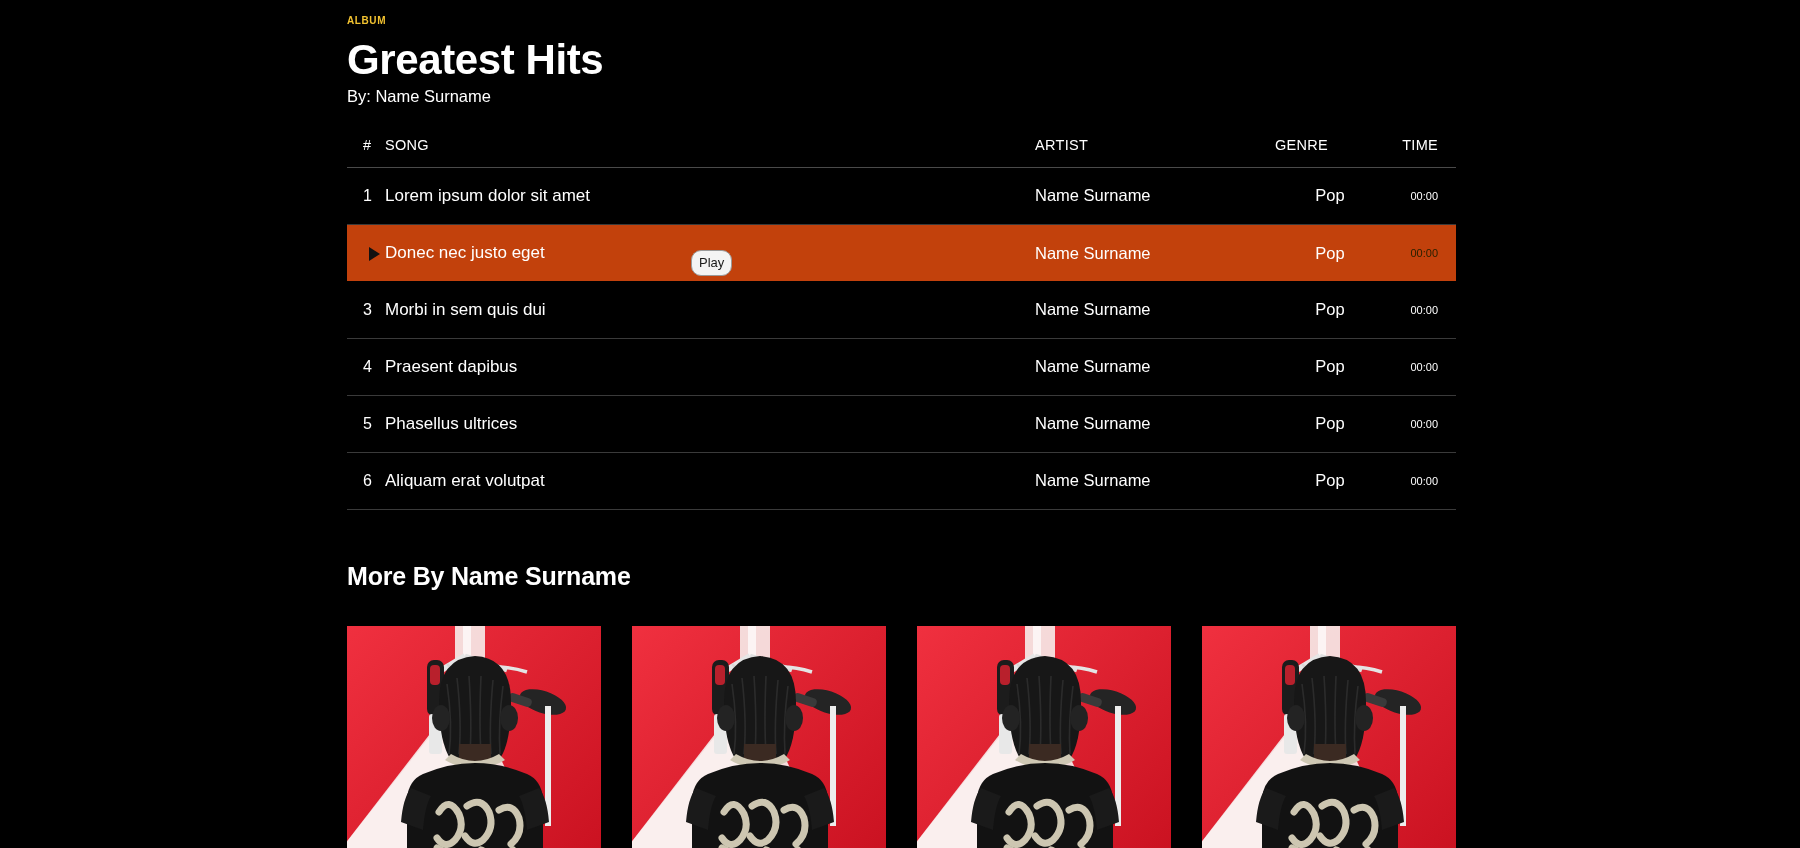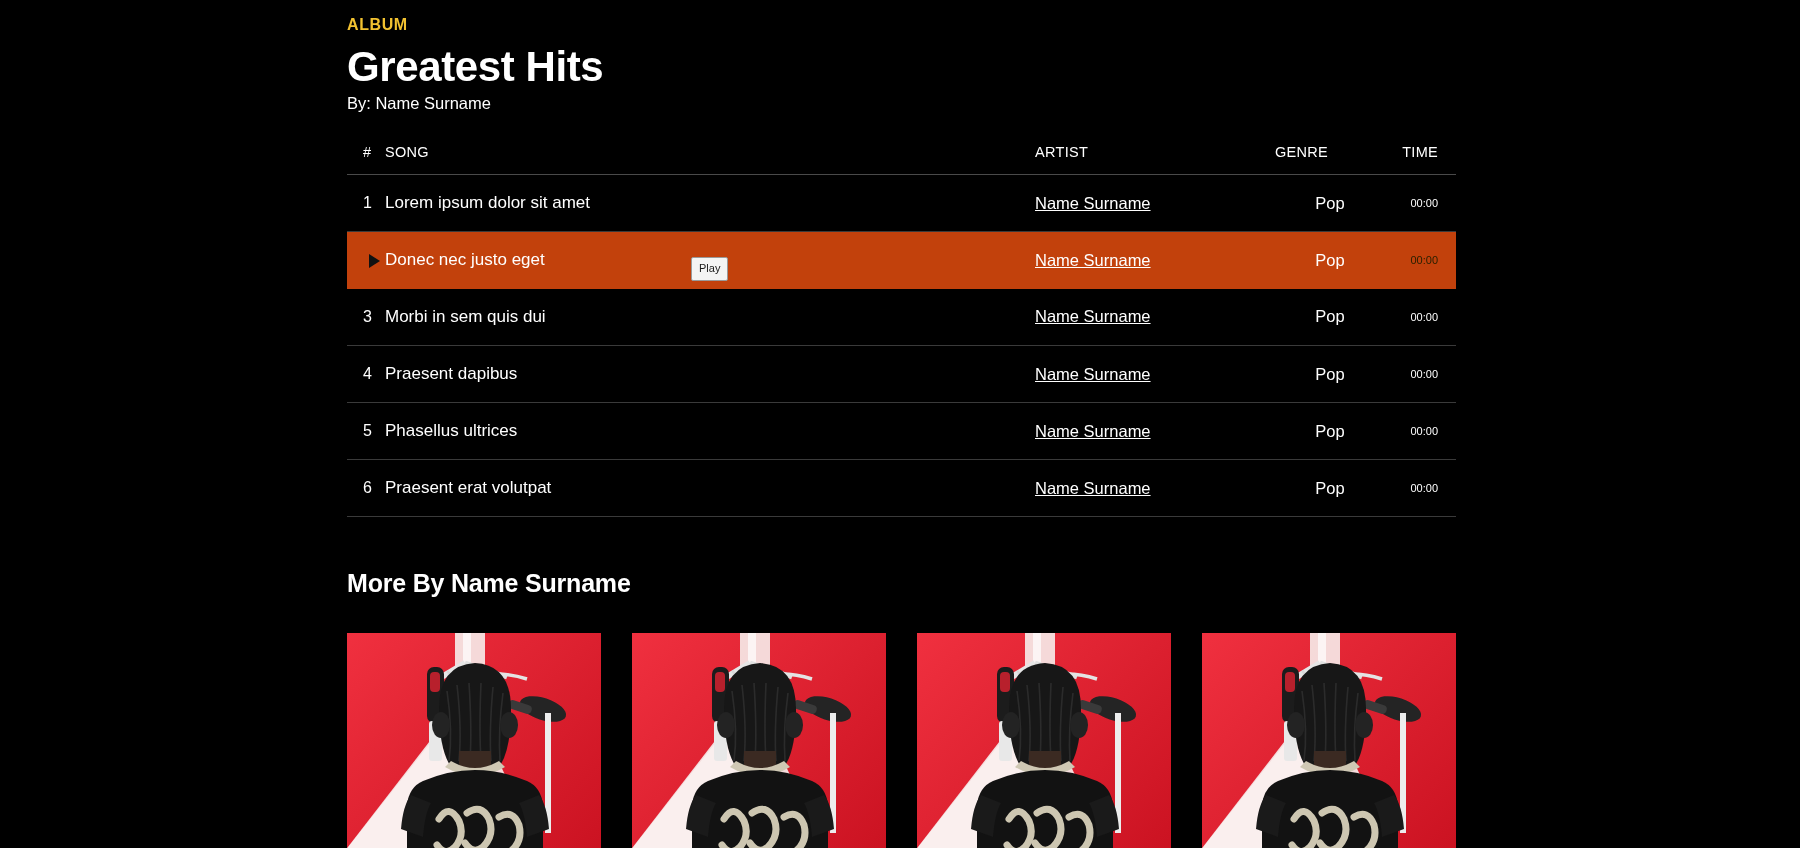--- a/index.html
+++ b/index.html
@@ -27,21 +27,21 @@
   
   .content {
     position: absolute;
     left: 347px;
     top: 0;
     width: 1109px;
   }
 
   
   .eyebrow {
-    font-size: 16px;
+    font-size: 10px;
     font-weight: 700;
     letter-spacing: 0.6px;
     color: #f2c230;
     margin-top: 15px;
     line-height: 1.2;
   }
 
   .album-title {
     font-size: 42px;
     font-weight: 700;
@@ -100,21 +100,21 @@
   .track-table tbody td.cell-num {
     padding-left: 16px;
     font-size: 16px;
   }
   .track-table tbody td.cell-time {
     text-align: right;
     padding-right: 18px;
     font-size: 11px;
   }
   .track-table tbody td.cell-genre { font-size: 16.5px; text-align: center; }
-  .track-table tbody td.cell-artist { font-size: 16.5px; text-decoration: underline; }
+  .track-table tbody td.cell-artist { font-size: 16.5px; }
 
   
   tr.is-playing td {
     background: #c2410c;
     border-bottom: none;
     color: #ffffff;
     position: relative;
   }
   tr.is-playing td.cell-time {
     color: #2a2000;
@@ -137,24 +137,24 @@
 
   
   .tooltip-wrap { position: relative; }
   .tooltip {
     position: absolute;
     left: 306px;
     top: 25px;
     background: #f4f4f4;
     border: 1px solid #9a9a9a;
     color: #1a1a1a;
-    font-size: 11px;
+    font-size: 13px;
     line-height: 1;
     padding: 5px 7px 6px 7px;
-    border-radius: 2px;
+    border-radius: 10px;
     white-space: nowrap;
     z-index: 20;
     font-family: "Liberation Sans", sans-serif;
   }
 
   
   .more-title {
     margin-top: 52px;
     font-size: 25px;
     font-weight: 700;
@@ -241,21 +241,21 @@
         <tr>
           <td class="cell-num">5</td>
           <td class="cell-song">Phasellus ultrices</td>
           <td class="cell-artist">Name Surname</td>
           <td class="cell-genre">Pop</td>
           <td class="cell-time">00:00</td>
         </tr>
 
         <tr>
           <td class="cell-num">6</td>
-          <td class="cell-song">Praesent erat volutpat</td>
+          <td class="cell-song">Aliquam erat volutpat</td>
           <td class="cell-artist">Name Surname</td>
           <td class="cell-genre">Pop</td>
           <td class="cell-time">00:00</td>
         </tr>
 
       </tbody>
     </table>
 
     <h2 class="more-title">More By Name Surname</h2>
 

